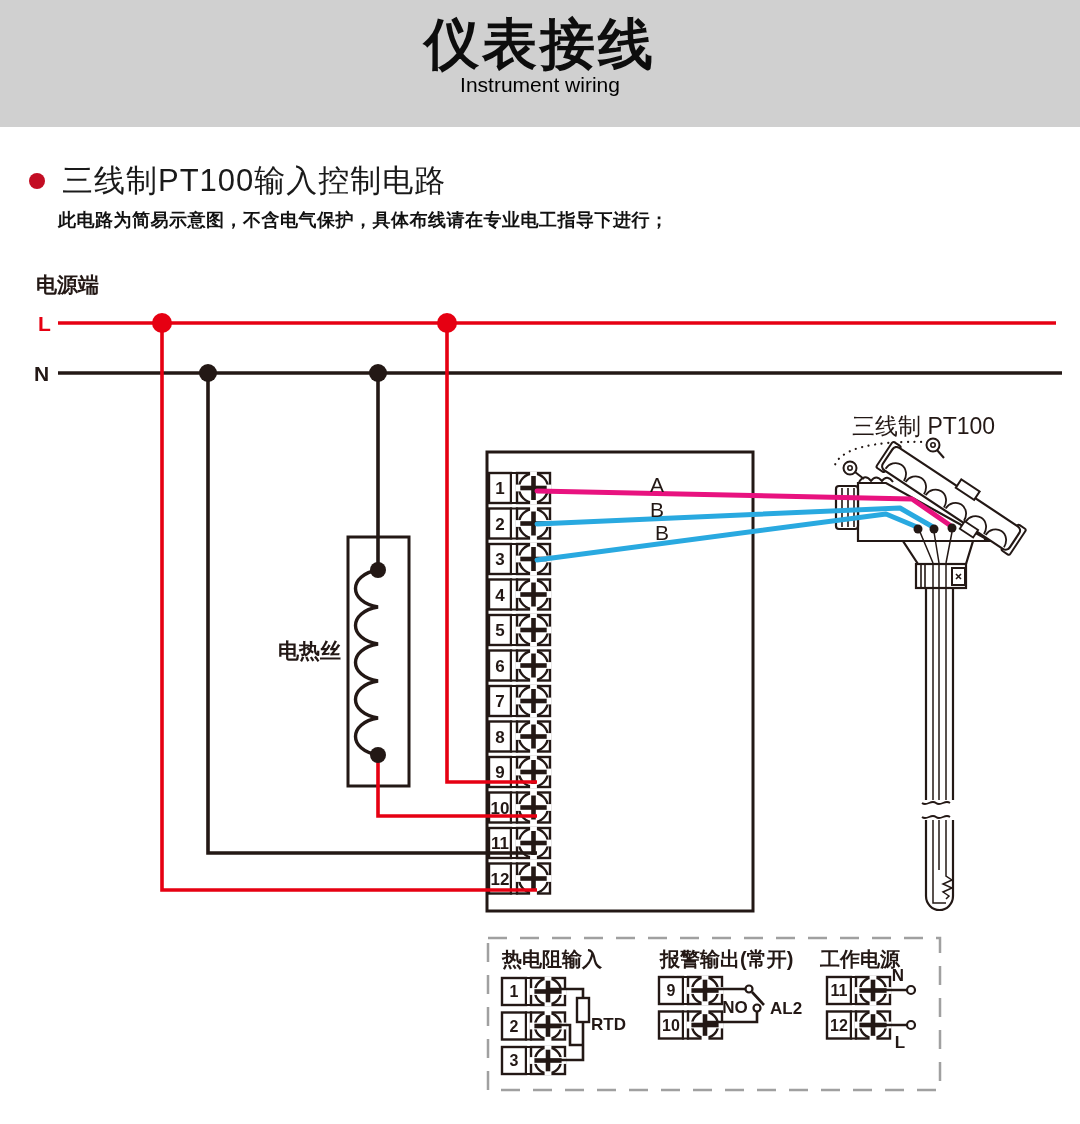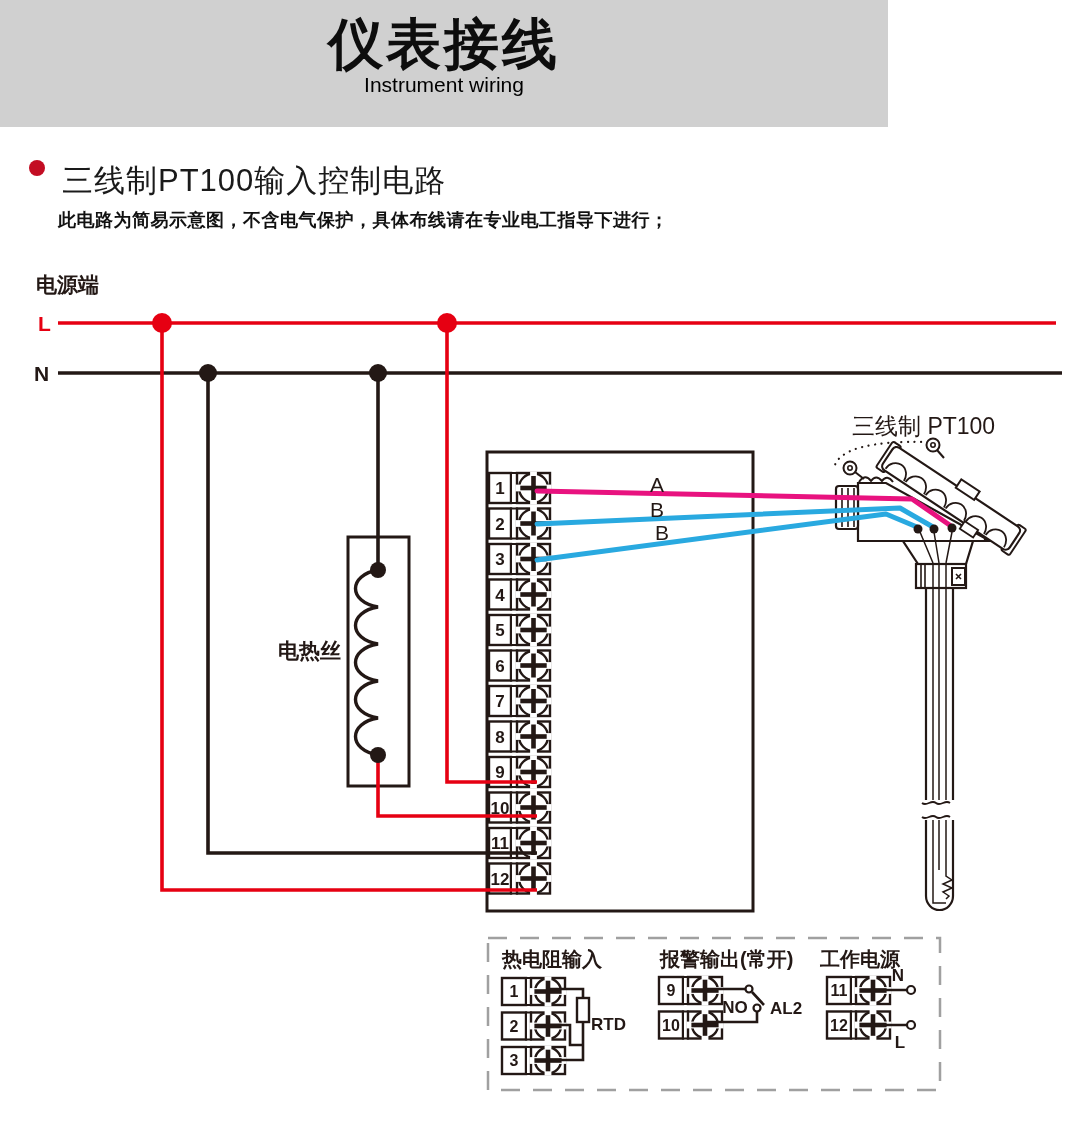--- a/index.html
+++ b/index.html
@@ -1,21 +1,21 @@
 <!DOCTYPE html>
 <html><head>
 <meta charset="utf-8">
 <style>
   html,body{margin:0;padding:0;background:#ffffff;}
   .stage{position:relative;width:1080px;height:1124px;background:#ffffff;overflow:hidden;
          font-family:"Liberation Sans",sans-serif;}
-  .header{position:absolute;left:0;top:0;width:888px;height:127px;background:#d0d0d0;text-align:center;}
+  .header{position:absolute;left:0;top:0;width:1080px;height:127px;background:#d0d0d0;text-align:center;}
   .header .title{padding-top:14px;font-size:55px;font-weight:700;letter-spacing:3px;color:#0d0d0d;line-height:1.1;}
   .header .subtitle{font-size:21px;color:#000000;margin-top:-2px;}
-  .heading-row{position:absolute;left:29px;top:160px;display:flex;}
+  .heading-row{position:absolute;left:29px;top:160px;display:flex;align-items:center;}
   .bullet{width:16px;height:16px;border-radius:50%;background:#c30d23;margin-right:17px;flex:0 0 auto;}
   .heading-text{font-size:31px;font-weight:500;color:#1a1a1a;letter-spacing:1px;}
   .note{position:absolute;left:58px;top:208px;font-size:18px;font-weight:700;color:#111111;letter-spacing:0.5px;}
   svg{position:absolute;left:0;top:0;}
   svg text{font-family:"Liberation Sans",sans-serif;}
   .lblPower{font-size:21px;font-weight:600;}
   .lblLN{font-size:21px;font-weight:700;}
   .lblWire{font-size:21px;font-weight:400;}
   .lblSensor{font-size:23px;font-weight:500;}
   .lblHeater{font-size:21px;font-weight:600;}

